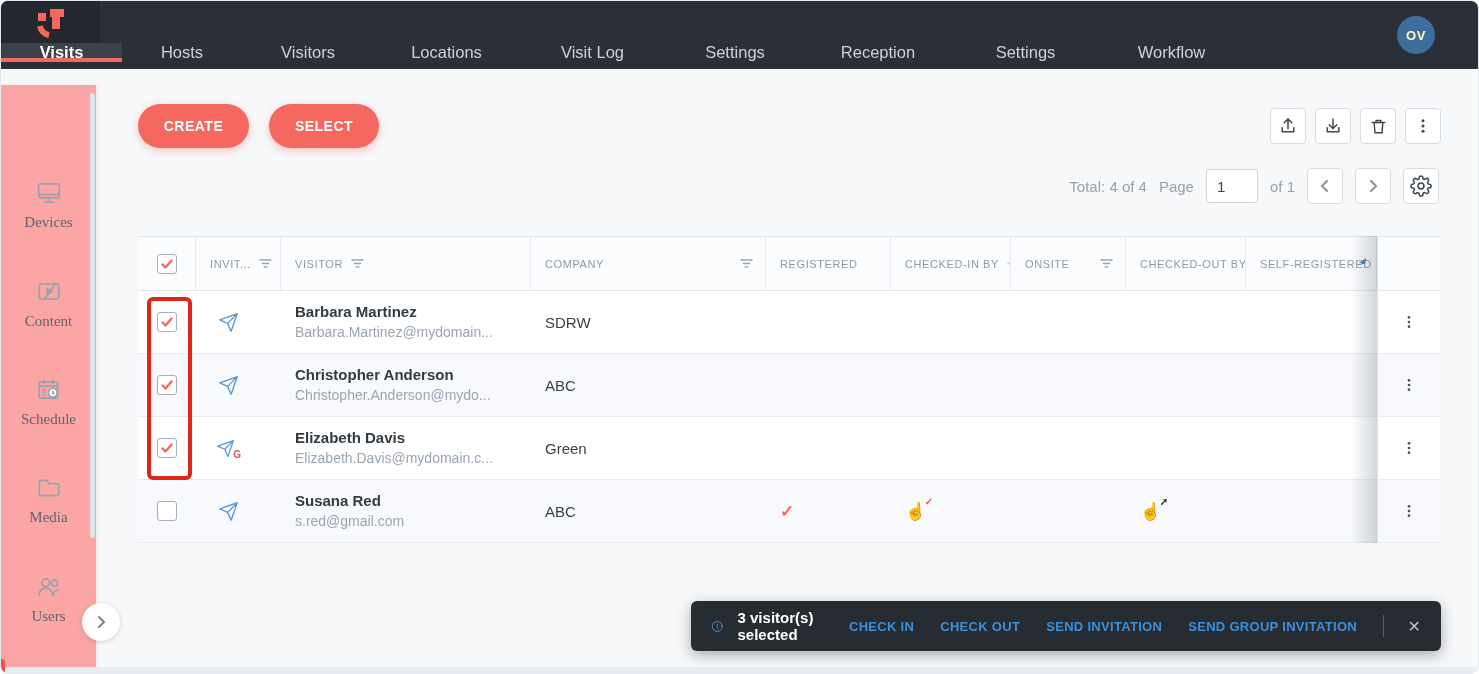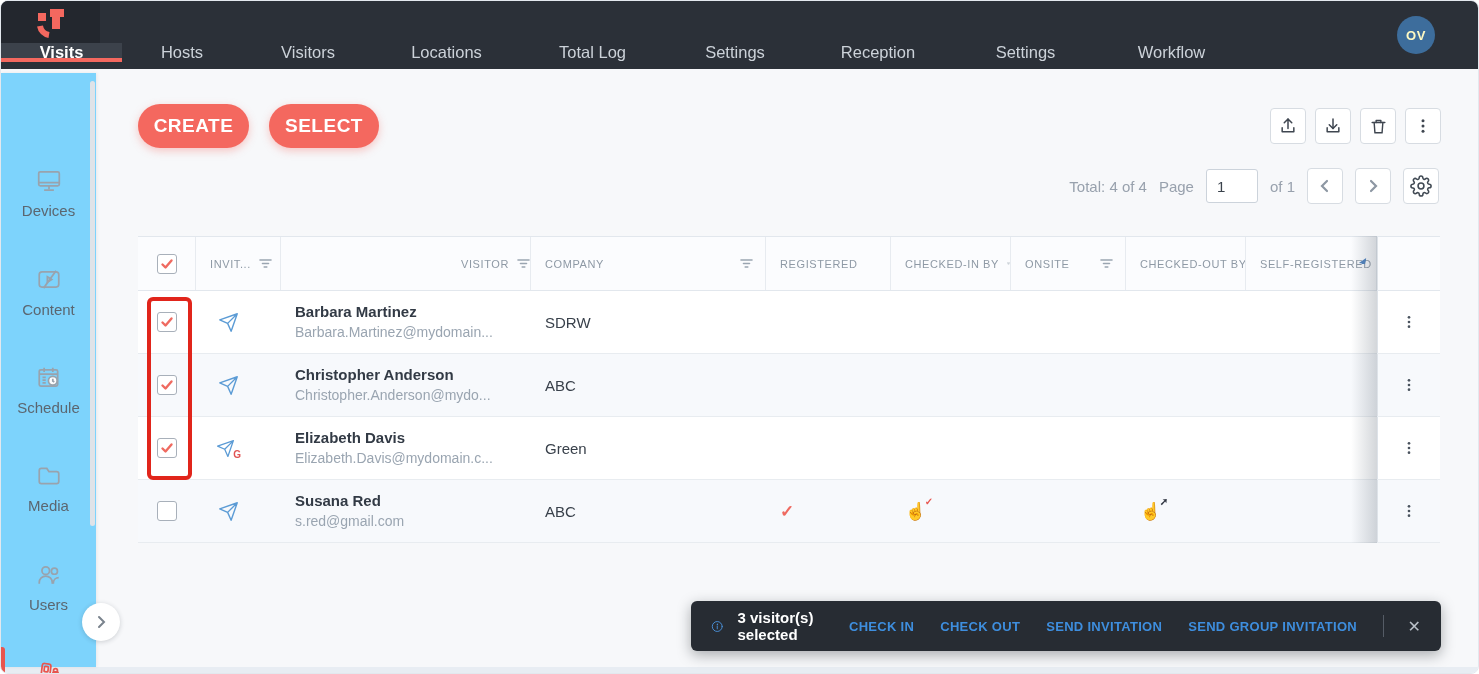--- a/index.html
+++ b/index.html
@@ -9,29 +9,29 @@
   
   .navbar { position:absolute; top:0; left:0; width:100%; height:68px; background:#2b3038; display:flex; align-items:stretch; z-index:30;flex-direction:column; }
   .logo-block { width:99px; background:#23272e; display:flex; align-items:center; justify-content:center; flex:none; }
   .nav-tabs { display:flex; align-items:stretch; }
   .nav-tab { display:flex; align-items:center; justify-content:center; color:#ccd2d9; font-size:16.5px; cursor:pointer; position:relative; }
   .nav-tab.active { background:#3c424b; color:#ffffff; font-weight:700; }
   .nav-tab.active::after { content:""; position:absolute; left:0; right:0; bottom:0; height:4px; background:#f4685f; }
   .avatar { position:absolute; right:43px; top:15px; width:38px; height:38px; border-radius:50%; background:#3d6d9c; color:#fef9c3; font-size:13px; font-weight:700; display:flex; align-items:center; justify-content:center; letter-spacing:.5px; }
 
   
-  .sidebar { position:absolute; top:72px; left:0; width:95px; bottom:6px; background:#7dd3fc; box-shadow:1px 0 3px rgba(40,50,60,.08); z-index:20; }
+  .sidebar { position:absolute; top:84px; left:0; width:95px; bottom:6px; background:#fca5a5; box-shadow:1px 0 3px rgba(40,50,60,.08); z-index:20;font-family:Liberation Serif, serif; }
   .side-item { position:absolute; left:0; width:95px; display:flex; flex-direction:column; align-items:center; gap:8px; cursor:pointer; }
   .side-item .lbl { font-size:15px; color:#5b6670; }
   .side-item.active::before { content:""; position:absolute; left:0; top:-14px; bottom:-14px; width:4px; background:#e8554e; border-radius:0 3px 3px 0; }
   .side-scrollbar { position:absolute; right:1px; top:8px; width:5px; height:445px; background:#dfe3e8; border-radius:3px; }
   .expand-btn { position:absolute; left:81px; top:602px; width:38px; height:38px; border-radius:50%; background:#fff; box-shadow:0 1px 5px rgba(30,40,50,.2); display:flex; align-items:center; justify-content:center; z-index:25; cursor:pointer; }
 
   
-  .btn-pill { position:absolute; height:44px; border:none; border-radius:22px; background:#f4685f; color:#fff; font-family:"Liberation Sans",sans-serif; font-size:19px; font-weight:700; letter-spacing:.5px; box-shadow:0 3px 8px rgba(244,104,95,.35); cursor:pointer; }
+  .btn-pill { position:absolute; height:44px; border:none; border-radius:22px; background:#f4685f; color:#fff; font-family:"Liberation Sans",sans-serif; font-size:14px; font-weight:700; letter-spacing:.5px; box-shadow:0 3px 8px rgba(244,104,95,.35); cursor:pointer; }
   .icon-btn { position:absolute; width:36px; height:36px; background:#fff; border:1px solid #d7dce2; border-radius:4px; display:flex; align-items:center; justify-content:center; cursor:pointer; color:#3f4650; }
   .pager { position:absolute; top:167px; right:39px; height:36px; display:flex; align-items:center; gap:12px; }
   .pager .ptext { color:#98a1ad; font-size:15px; }
   .pager input { width:52px; height:34px; border:1px solid #ccd3db; border-radius:3px; font-size:15px; color:#3a424c; padding-left:10px; font-family:"Liberation Sans",sans-serif; }
   .pager .pbtn { position:static; flex:none; }
 
   
   .tcard { position:absolute; left:137px; top:235px; width:1302px; }
   .thead { display:flex; height:55px; background:#fbfcfe; border-top:1px solid #e2e7ed; border-bottom:1px solid #e2e7ed; }
   .th { display:flex; align-items:center; gap:8px; padding-left:14px; font-size:11px; color:#8e99a5; letter-spacing:.6px; border-right:1px solid #e7ebf0; overflow:hidden; white-space:nowrap; }
@@ -93,21 +93,21 @@
       <div class="nav-tab" style="width:120px">
           <span>Hosts</span>
         </div>
       <div class="nav-tab" style="width:132px">
           <span>Visitors</span>
         </div>
       <div class="nav-tab" style="width:145px">
           <span>Locations</span>
         </div>
       <div class="nav-tab" style="width:147px">
-          <span>Total Log</span>
+          <span>Visit Log</span>
         </div>
       <div class="nav-tab" style="width:138px">
           <span>Settings</span>
         </div>
       <div class="nav-tab" style="width:148px">
           <span>Reception</span>
         </div>
       <div class="nav-tab" style="width:147px">
           <span>Settings</span>
         </div>
@@ -245,21 +245,21 @@
               <path d="M2.5 7.5l3 3 6-7"></path>
             </svg>
         </div>
       </div>
       <div class="th c-invite">
         <span>INVIT...</span>
         <svg width="13" height="11" viewBox="0 0 13 11" stroke="#9aa5b1" stroke-width="1.6" stroke-linecap="round">
             <path d="M1 2h11M3.5 5.5h6M5.2 9h2.6"></path>
           </svg>
       </div>
-      <div class="th c-visitor" style="justify-content:flex-end; padding-right:0;">
+      <div class="th c-visitor" style="justify-content:flex-start; padding-right:0;">
         <span>VISITOR</span>
         <svg width="13" height="11" viewBox="0 0 13 11" stroke="#9aa5b1" stroke-width="1.6" stroke-linecap="round">
             <path d="M1 2h11M3.5 5.5h6M5.2 9h2.6"></path>
           </svg>
       </div>
       <div class="th c-company" style="justify-content:space-between; padding-right:12px;">
         <span>COMPANY</span>
         <svg width="13" height="11" viewBox="0 0 13 11" stroke="#9aa5b1" stroke-width="1.6" stroke-linecap="round">
             <path d="M1 2h11M3.5 5.5h6M5.2 9h2.6"></path>
           </svg>

